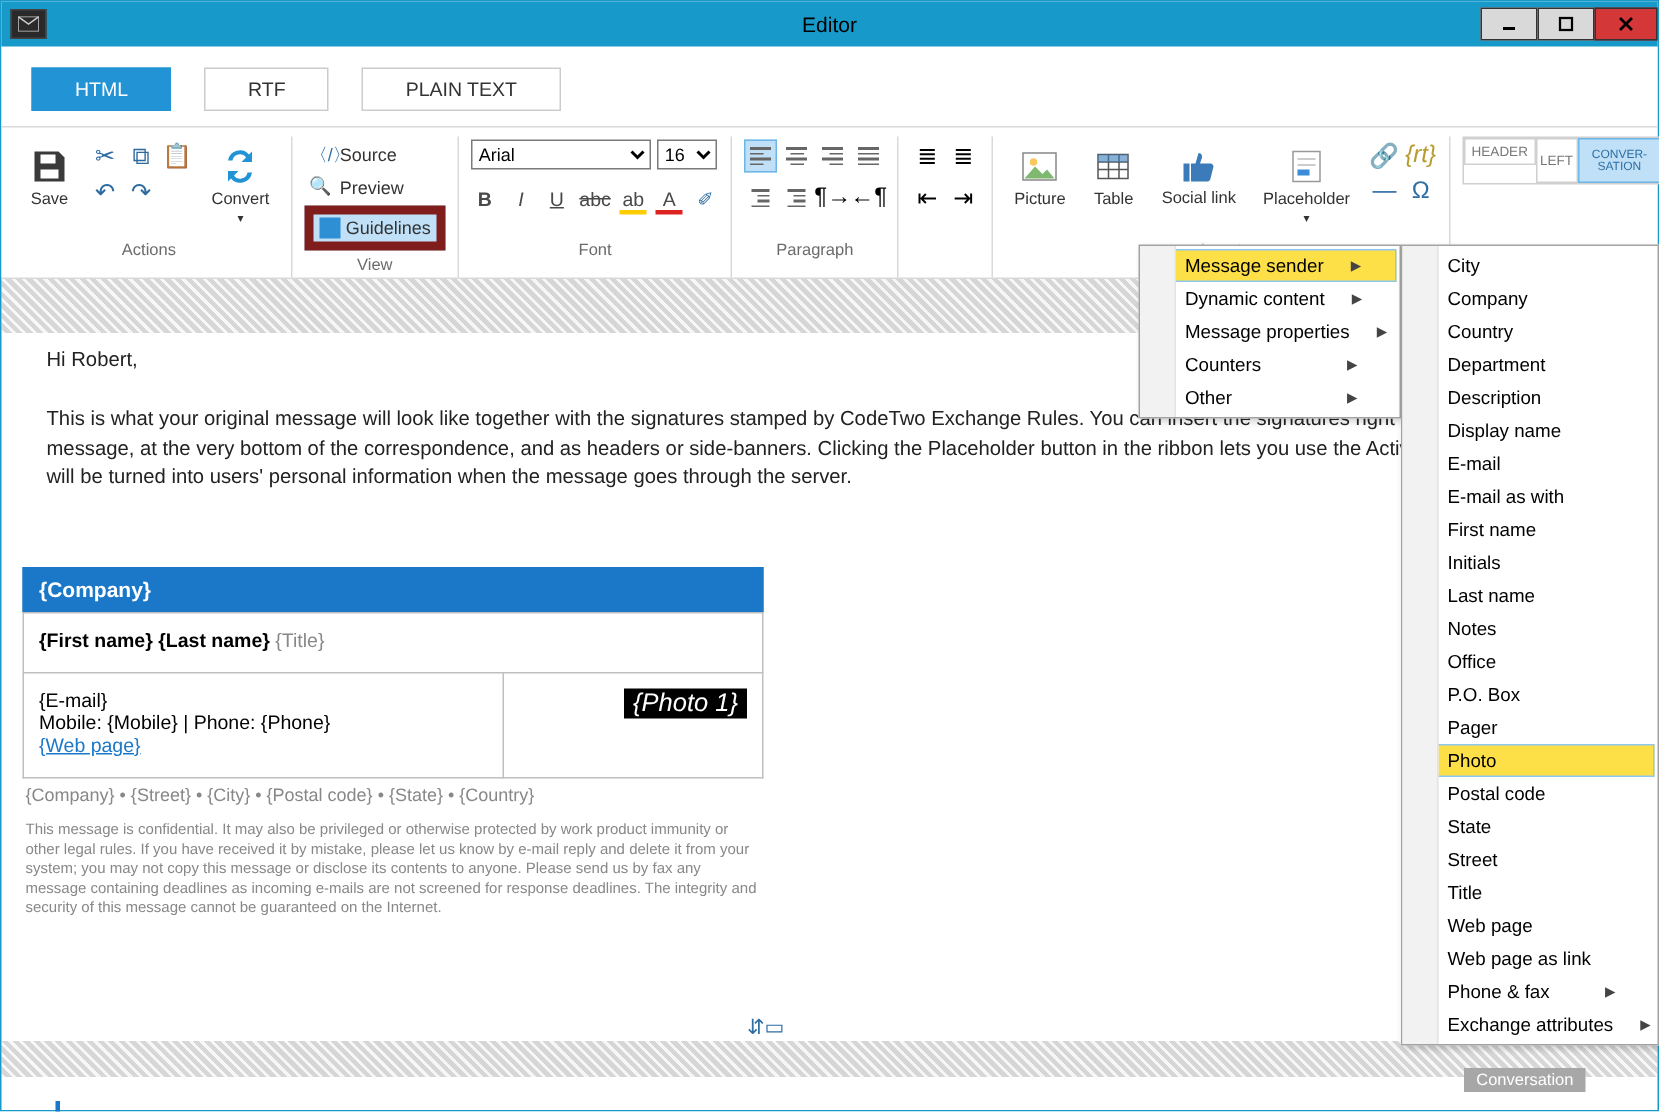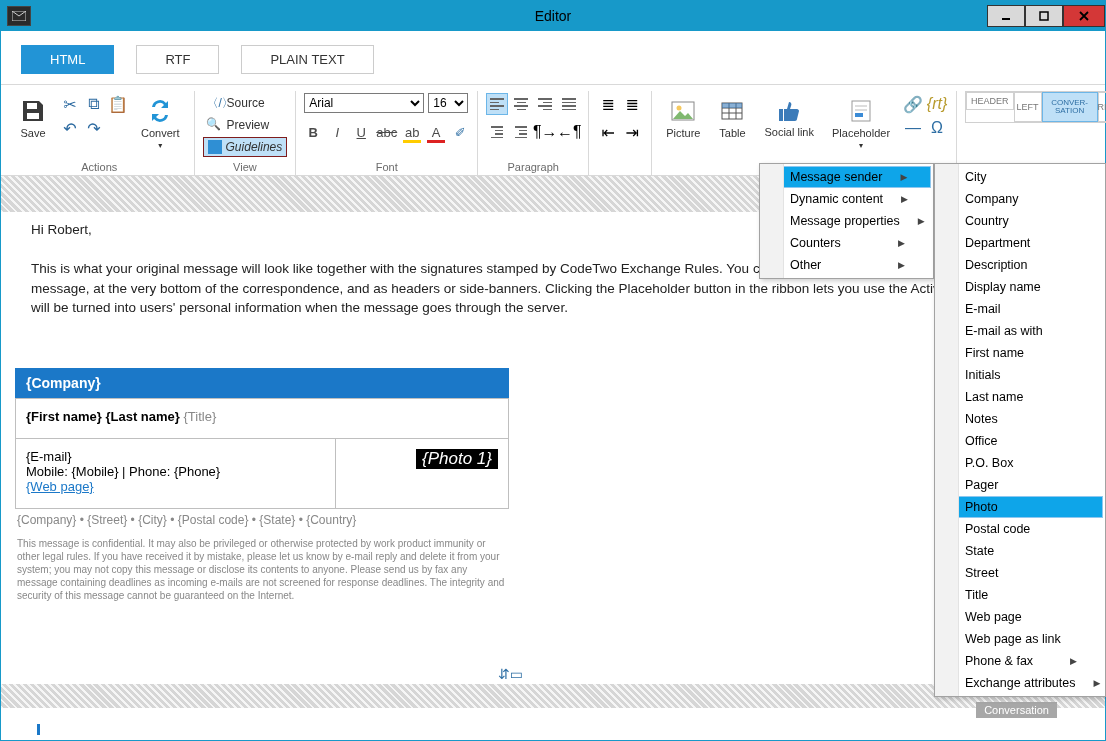--- a/index.html
+++ b/index.html
@@ -25,21 +25,21 @@
 .ribbon { display: flex; border-top: 1px solid #d9d9d9; background: #fff; padding: 6px 4px 0 4px; }
 .rgroup { border-right: 1px solid #d9d9d9; padding: 2px 8px 0 8px; display: flex; flex-direction: column; align-items: center; }
 .rgroup:last-child { border-right: none; }
 .rgroup .controls { display: flex; align-items: flex-start; gap: 6px; min-height: 64px; }
 .rgroup .glabel { font-size: 11px; color: #6b6b6b; padding: 4px 0 2px; }
 .bigbtn { display: flex; flex-direction: column; align-items: center; gap: 2px; padding: 4px 6px; cursor: pointer; border-radius: 2px; font-size: 11px; color: #333; }
 .smallbtn { width: 22px; height: 22px; display: flex; align-items: center; justify-content: center; cursor: pointer; border-radius: 2px; color: #2c6aa0; }
 .colbtns { display: flex; flex-direction: column; gap: 2px; }
 .rowbtns { display: flex; gap: 2px; }
 .srcbtn { display: flex; align-items: center; gap: 4px; font-size: 12px; color: #333; padding: 2px 4px; cursor: pointer; }
-.srcbtn.active { background: #bfe0f7; border: 1px solid #7f1d1d; font-style: italic; }
+.srcbtn.active { background: #bfe0f7; border: 6px solid #7f1d1d; }
 .srcbtn svg, .srcbtn .ic { width: 16px; height: 16px; }
 
 .fontsel { display: flex; gap: 4px; }
 .fontsel select { font-size: 12px; height: 20px; }
 .fontname { width: 120px; border: 1px solid #7a7a7a; background: #fff; }
 .fontsize { width: 40px; border: 1px solid #7a7a7a; background: #fff;}
 .fontbtns { display: flex; gap: 6px; align-items: center; padding-top: 6px; }
 .fbtn { min-width: 18px; height: 18px; font-size: 13px; display: flex; align-items: center; justify-content: center; cursor: pointer; color: #4a4a4a; }
 .fbold { font-weight: 700; }
 .fital { font-style: italic; }
@@ -84,21 +84,21 @@
 .disclaimer { font-size: 10px; color: #888; padding: 6px 2px; line-height: 1.3; }
 .addrline { font-size: 12px; color: #888; padding: 4px 2px; }
 .convtag { position: absolute; right: 48px; top: 526px; background: #a7a7a7; color: #fff; font-size: 11px; padding: 2px 8px; }
 .leftbar { position: absolute; left: 36px; top: 548px; width: 3px; height: 40px; background: #1b78c8; }
 .splithandle { position: absolute; left: 497px; top: 490px; color: #2f6fa4; font-size: 14px; }
 
 
 .menu { position: absolute; background: #fff; border: 1px solid #a2a2a2; box-shadow: 2px 2px 5px rgba(0,0,0,.2); padding: 2px; font-size: 12.5px; z-index: 50; }
 .menu .item { padding: 4px 26px 4px 28px; cursor: pointer; display: flex; align-items: center; justify-content: space-between; white-space: nowrap; }
 .menu .item .arrow { margin-left: 18px; font-size: 9px; color: #444; }
-.menu .item:hover, .menu .item.hovered { background: #0ea5e9; border: 1px solid #8ec7ef; padding: 3px 25px 3px 27px; }
+.menu .item:hover, .menu .item.hovered { background: #fde047; border: 1px solid #8ec7ef; padding: 3px 25px 3px 27px; }
 .menu .iconcol { position: absolute; left: 0; top: 0; bottom: 0; width: 24px; background: #f2f2f2; border-right: 1px solid #e3e3e3; }
 .menu1 { left: 758px; top: 162px; width: 175px; }
 .menu2 { left: 933px; top: 162px; width: 172px; }
 </style>
 </head>
 <body>
 
 <div class="window">
 
   <div class="titlebar">

